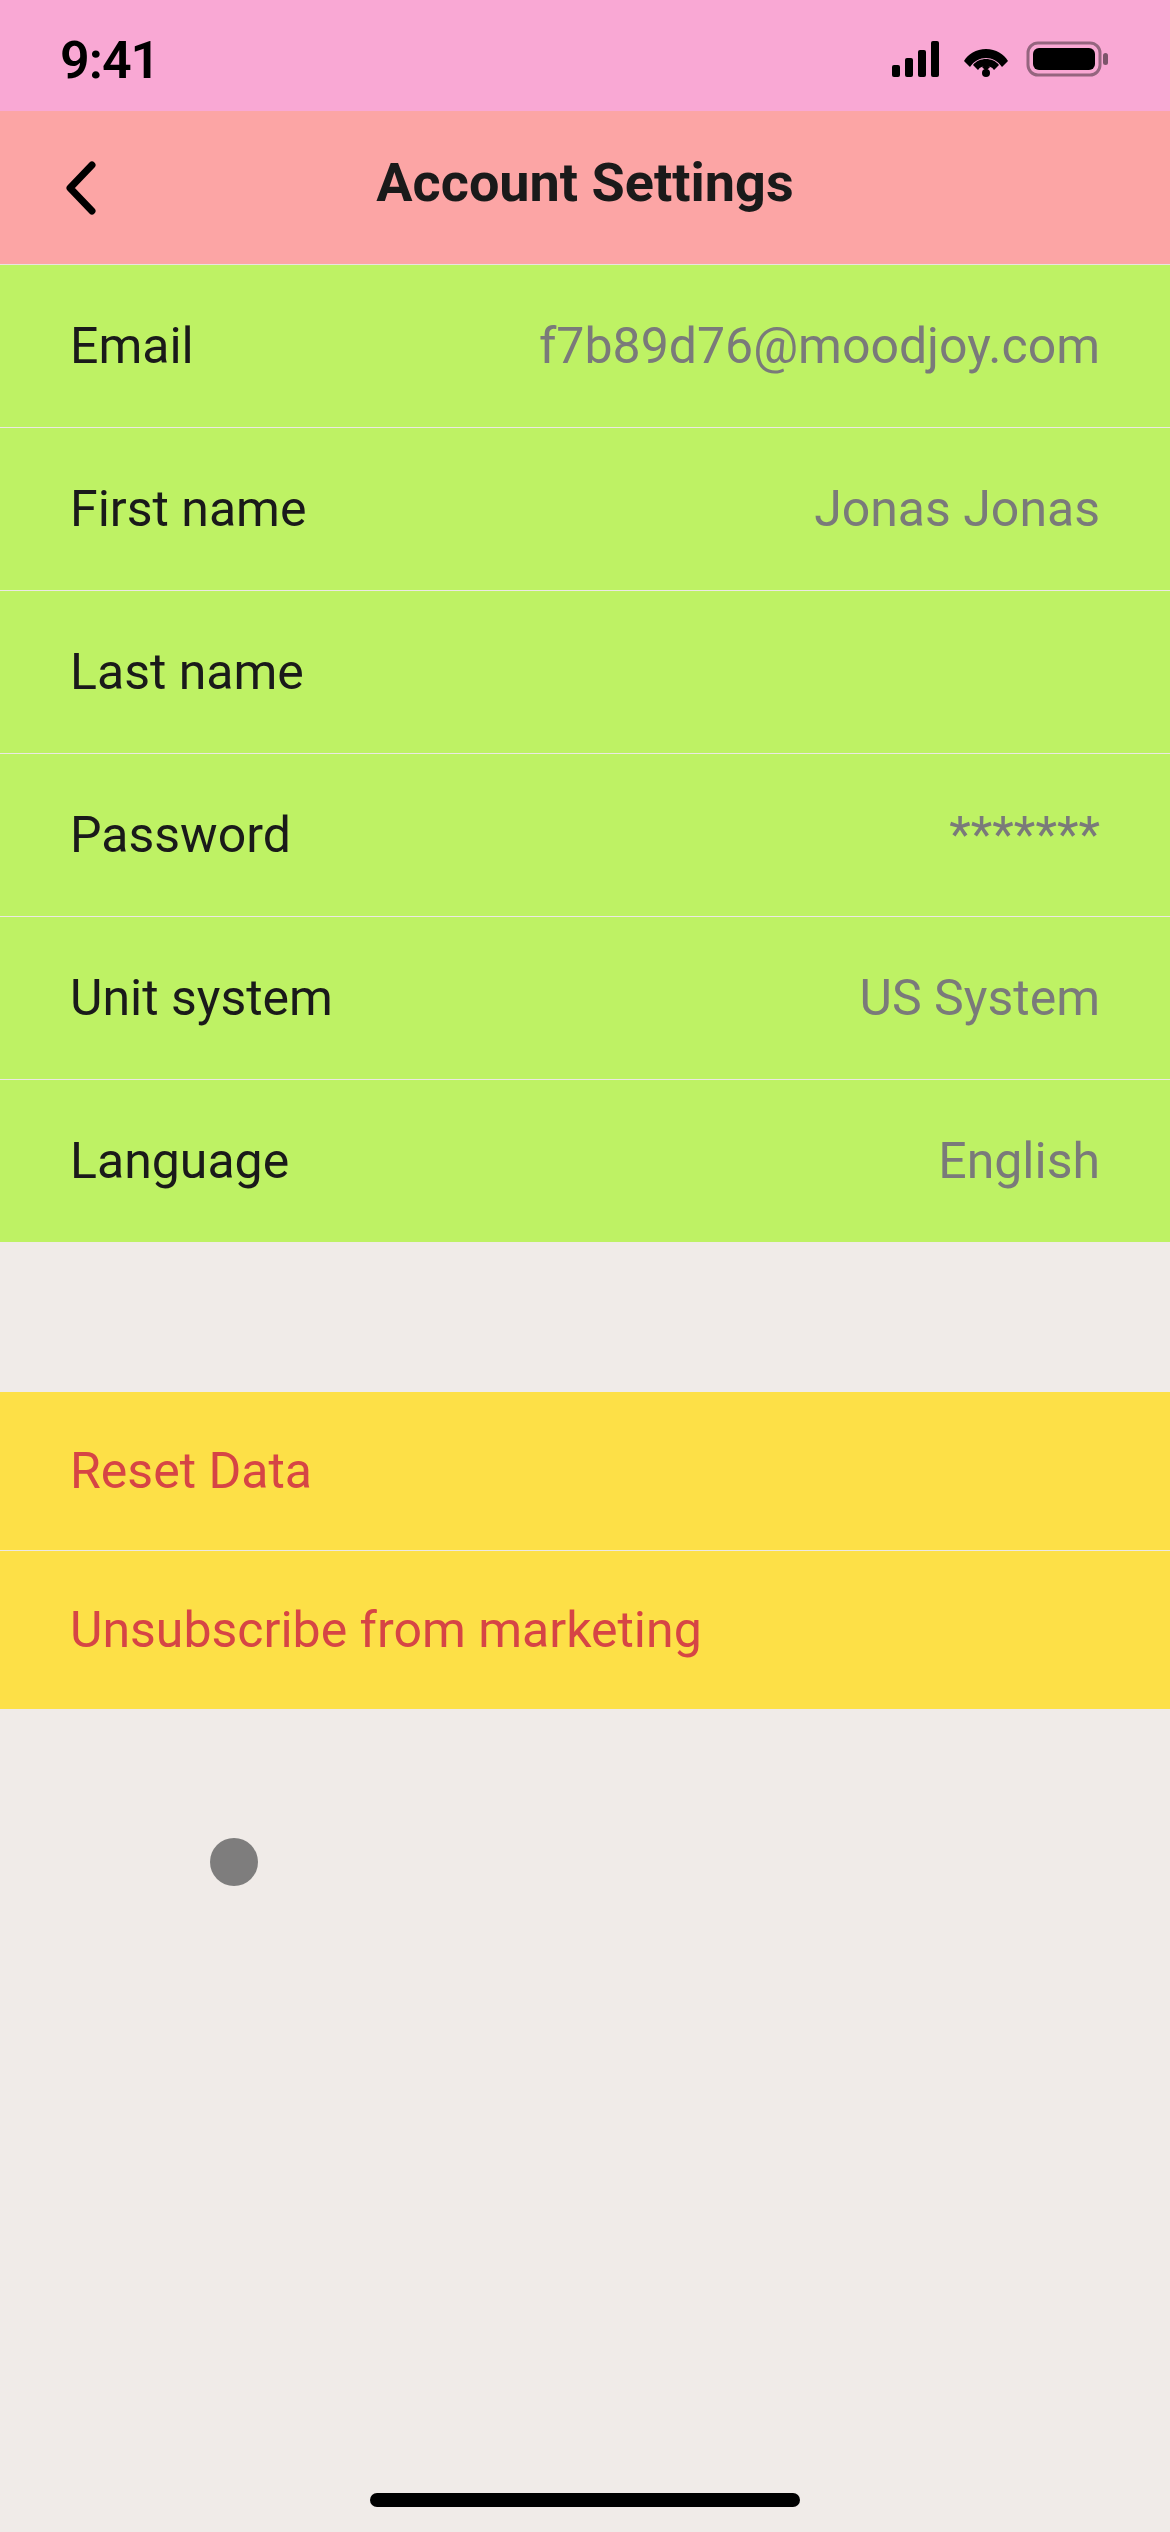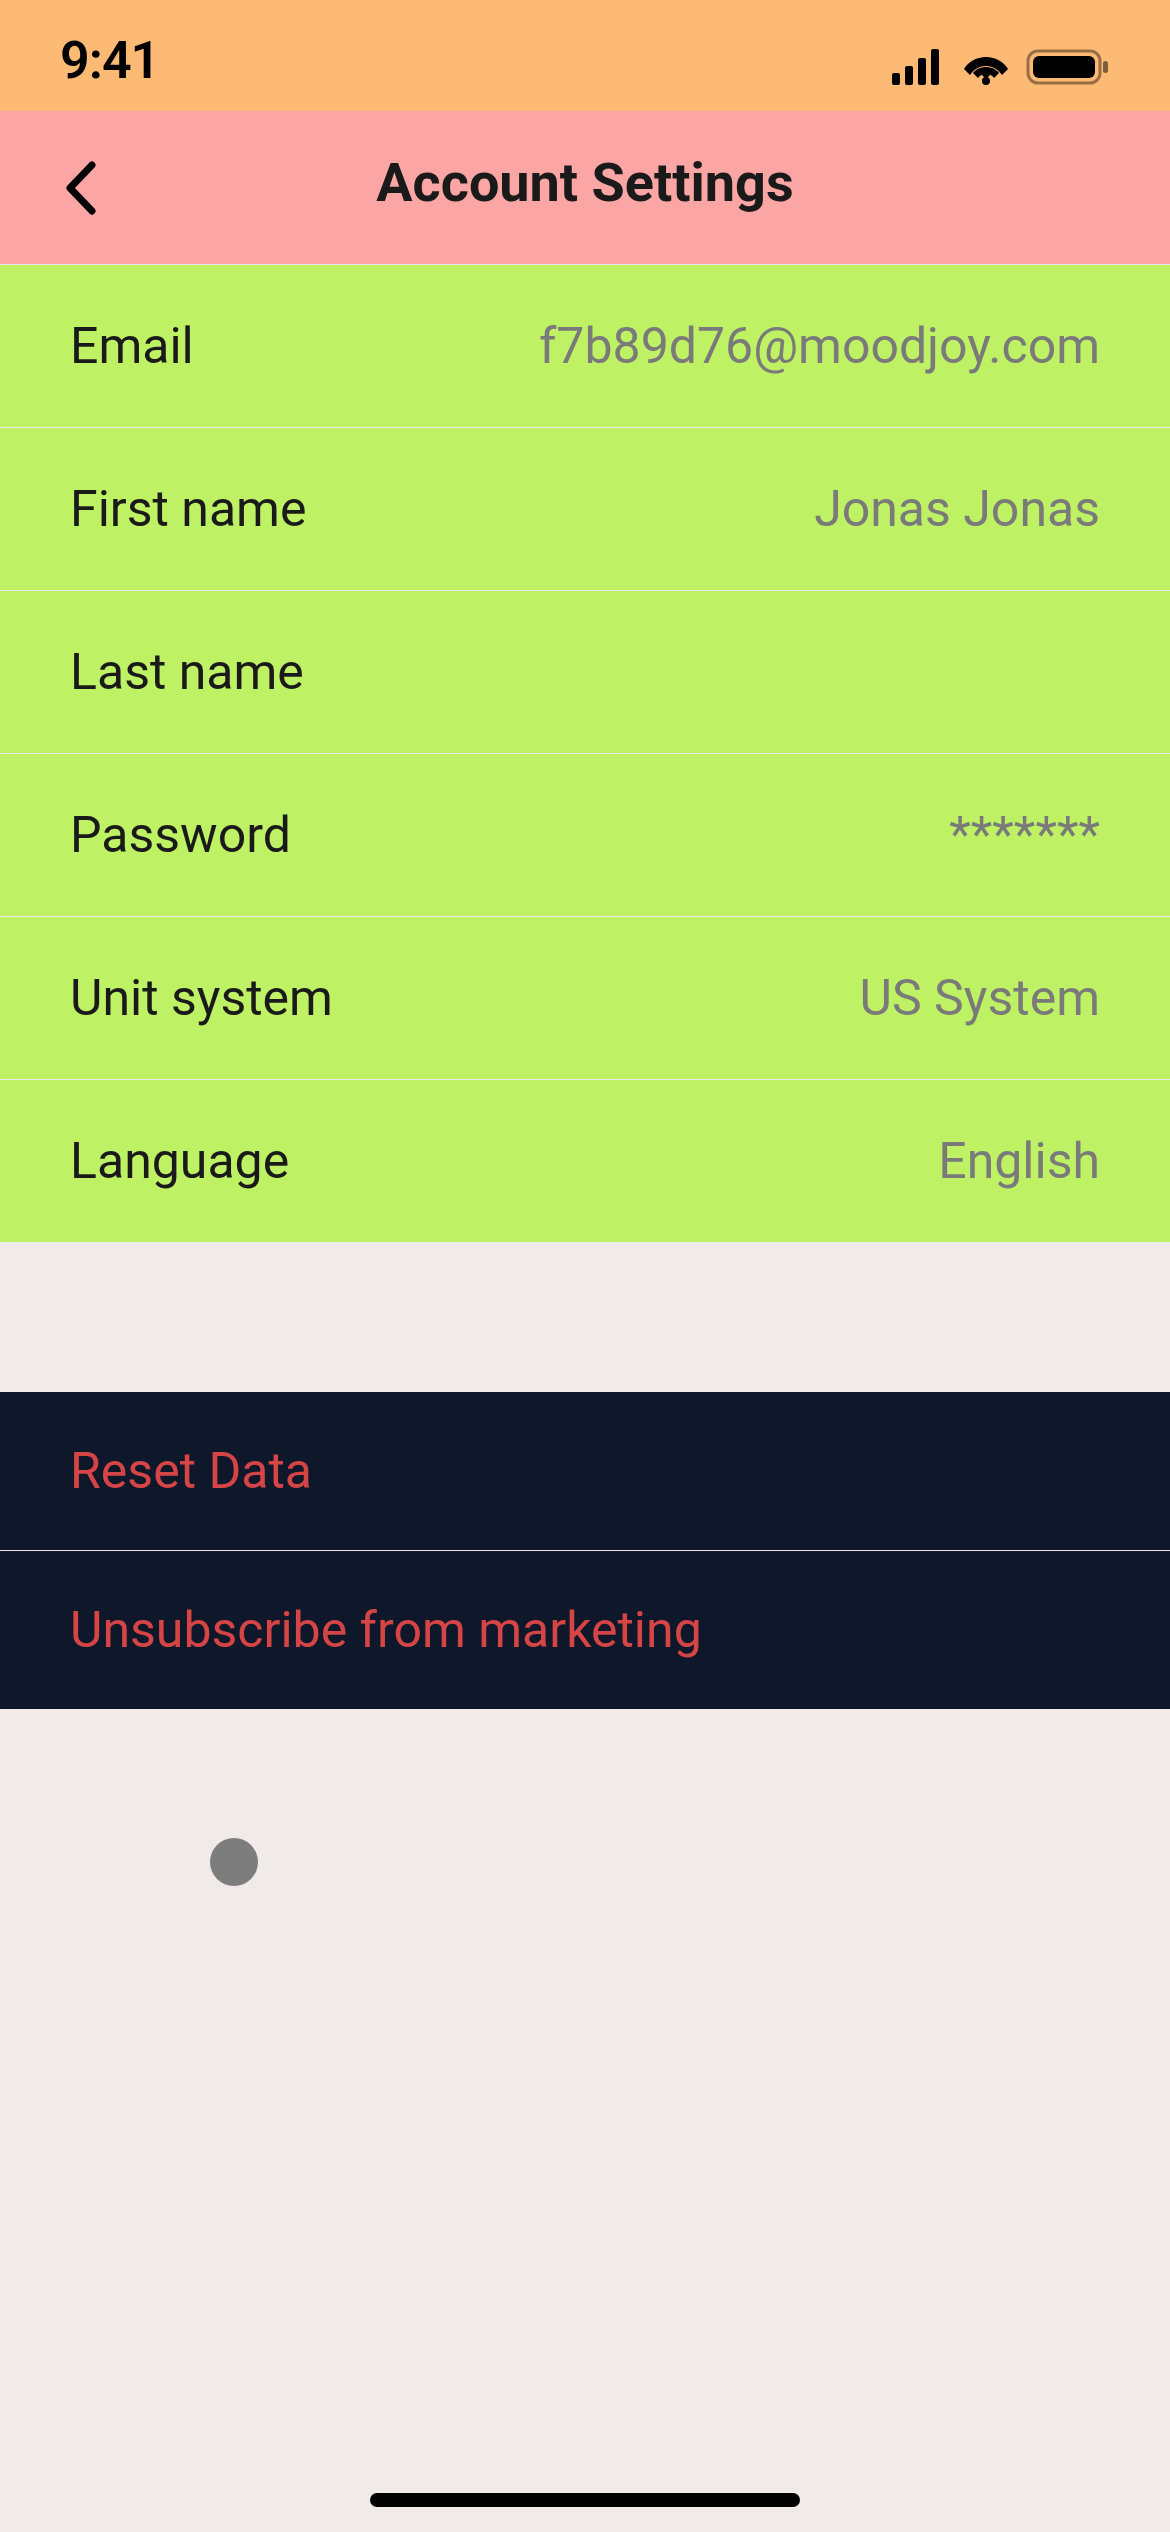--- a/index.html
+++ b/index.html
@@ -13,23 +13,23 @@
       width: 1170px;
       height: 2532px;
       background: #f0ebe8;
       position: relative;
       overflow: hidden;
     }
     
     .status-bar {
       display: flex;
       justify-content: space-between;
-      align-items: flex-end;
+      align-items: center;
       padding: 30px 60px 20px 60px;
-      background: #fdba74;
+      background: #f9a8d4;
     }
     
     .status-time {
       font-size: 52px;
       font-weight: 600;
       color: #000;
       letter-spacing: -1px;
     }
     
     .status-icons {
@@ -101,21 +101,21 @@
       color: #7a7a7a;
       text-align: left;
     }
     
     .section-gap {
       height: 150px;
       background: #f0ebe8;
     }
     
     .danger-group {
-      background: #0f172a;
+      background: #fde047;
     }
     
     .danger-row {
       padding: 50px 70px;
       border-bottom: 1px solid #ece8e4;
       cursor: pointer;
     }
     
     .danger-row:last-child {
       border-bottom: none;

